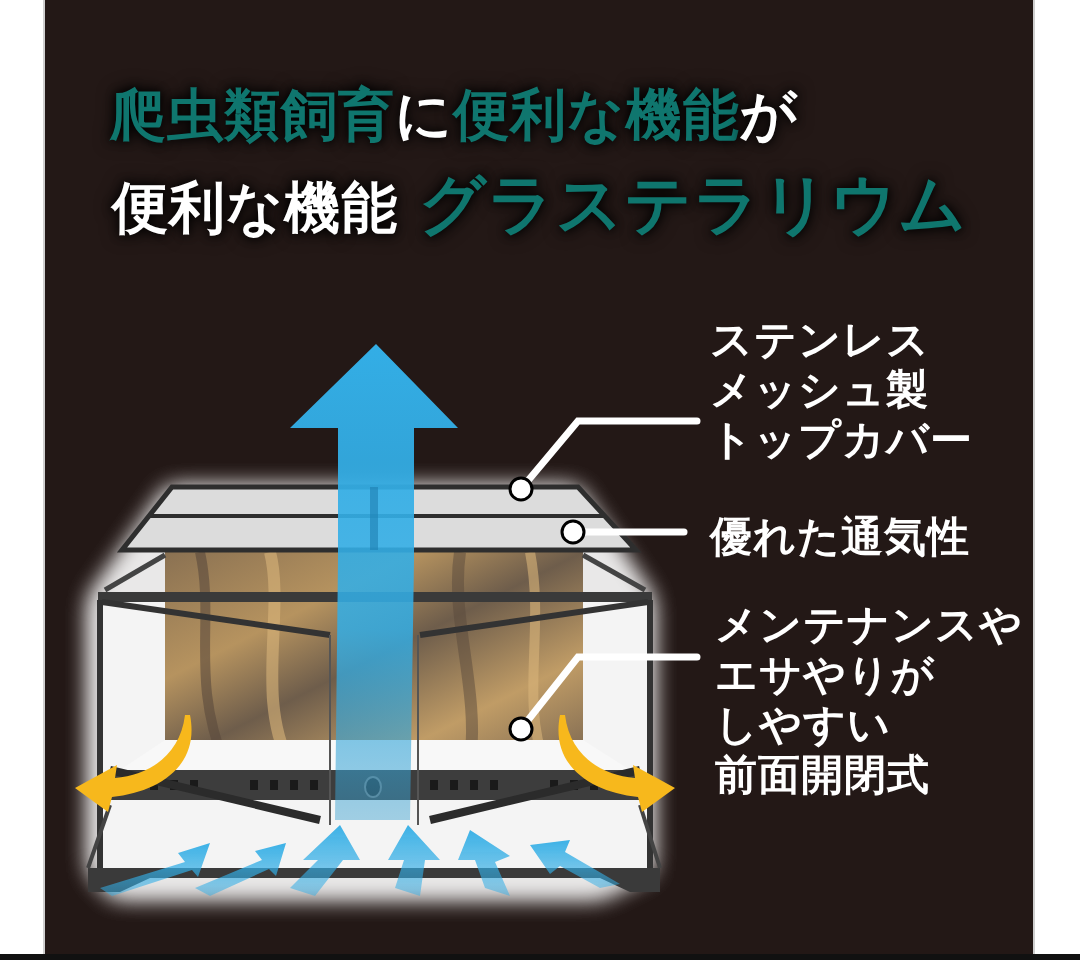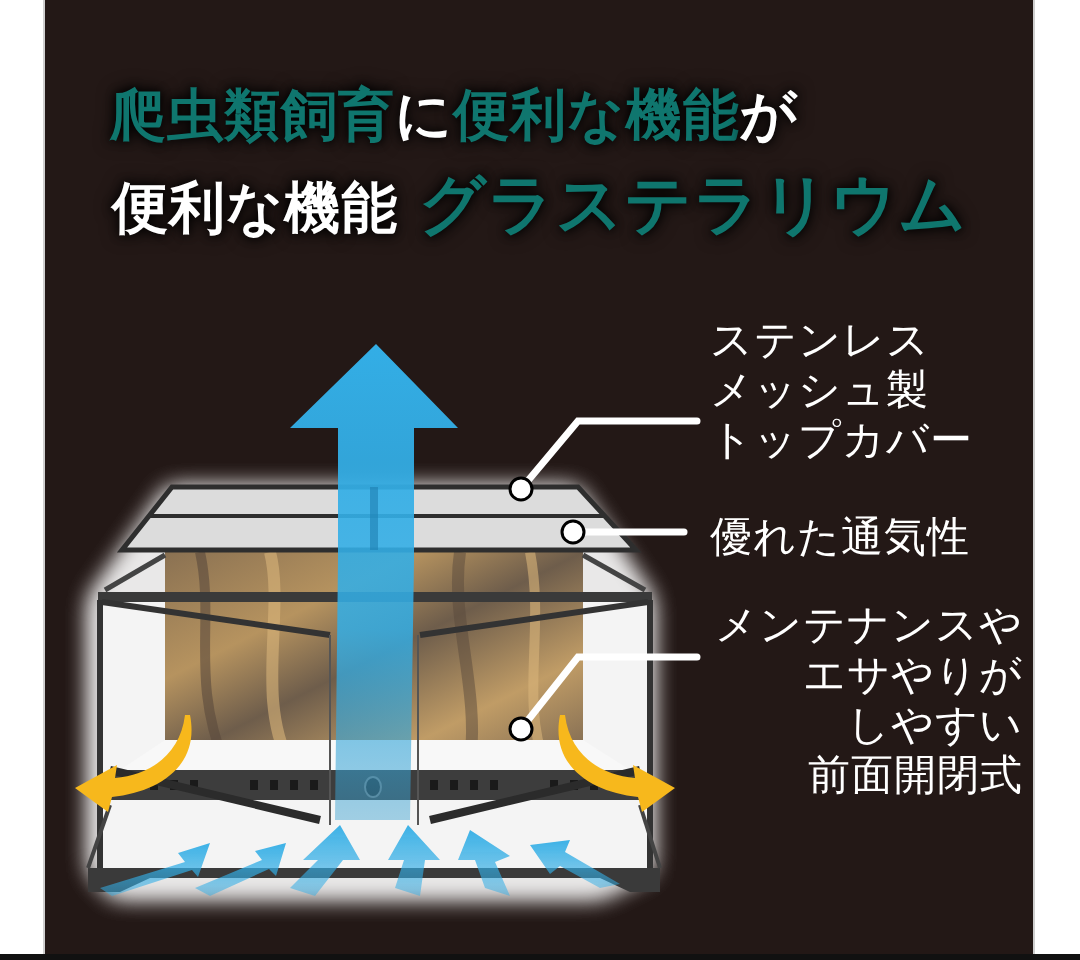--- a/index.html
+++ b/index.html
@@ -8,21 +8,21 @@
   .panel { position:absolute; left:43px; top:0; width:992px; height:960px; background:#231816;
            border-left:2px solid #cfcfcf; border-right:2px solid #cfcfcf; box-sizing:border-box; }
   .bottom-line { position:absolute; left:0; top:954px; width:1080px; height:6px; background:#111; }
   .headline { position:absolute; left:0; width:1080px; font-weight:bold; white-space:nowrap;
               text-shadow: 0 0 10px #000, 0 0 18px #000; letter-spacing:1px; }
   .hl1 { top:78px; left:110px; font-size:56px; }
   .hl2 { top:160px; left:112px; font-size:56px; }
   .hl2 .big { font-size:66px; }
   .y { color:#0f766e; }
   .w { color:#ffffff; }
-  .label { position:absolute; color:#ffffff; font-weight:normal; font-size:42px; line-height:50px;
+  .label { position:absolute; color:#ffffff; font-weight:bold; font-size:42px; line-height:50px;
            white-space:pre-line; letter-spacing:1px; }
   svg.scene { position:absolute; left:0; top:0; }
 </style>
 </head>
 <body>
 
 <div class="panel"></div>
 
 <div class="headline hl1">
   <span class="y">爬虫類飼育</span><span class="w">に</span><span class="y">便利な機能</span><span class="w">が</span>
@@ -147,18 +147,18 @@
     <circle cx="521" cy="489" r="11"></circle>
     <circle cx="573" cy="532" r="11"></circle>
     <circle cx="521" cy="729" r="11"></circle>
   </g>
 </svg>
 
 <div class="label" style="left:710px; top:315px;">ステンレス
 メッシュ製
 トップカバー</div>
 <div class="label" style="left:710px; top:512px;text-align:right;">優れた通気性</div>
-<div class="label" style="left:715px; top:600px;text-align:right;">メンテナンスや
+<div class="label" style="left:715px; top:600px;">メンテナンスや
 エサやりが
 しやすい
 前面開閉式</div>
 
 <div class="bottom-line"></div>
 
 </body></html>

